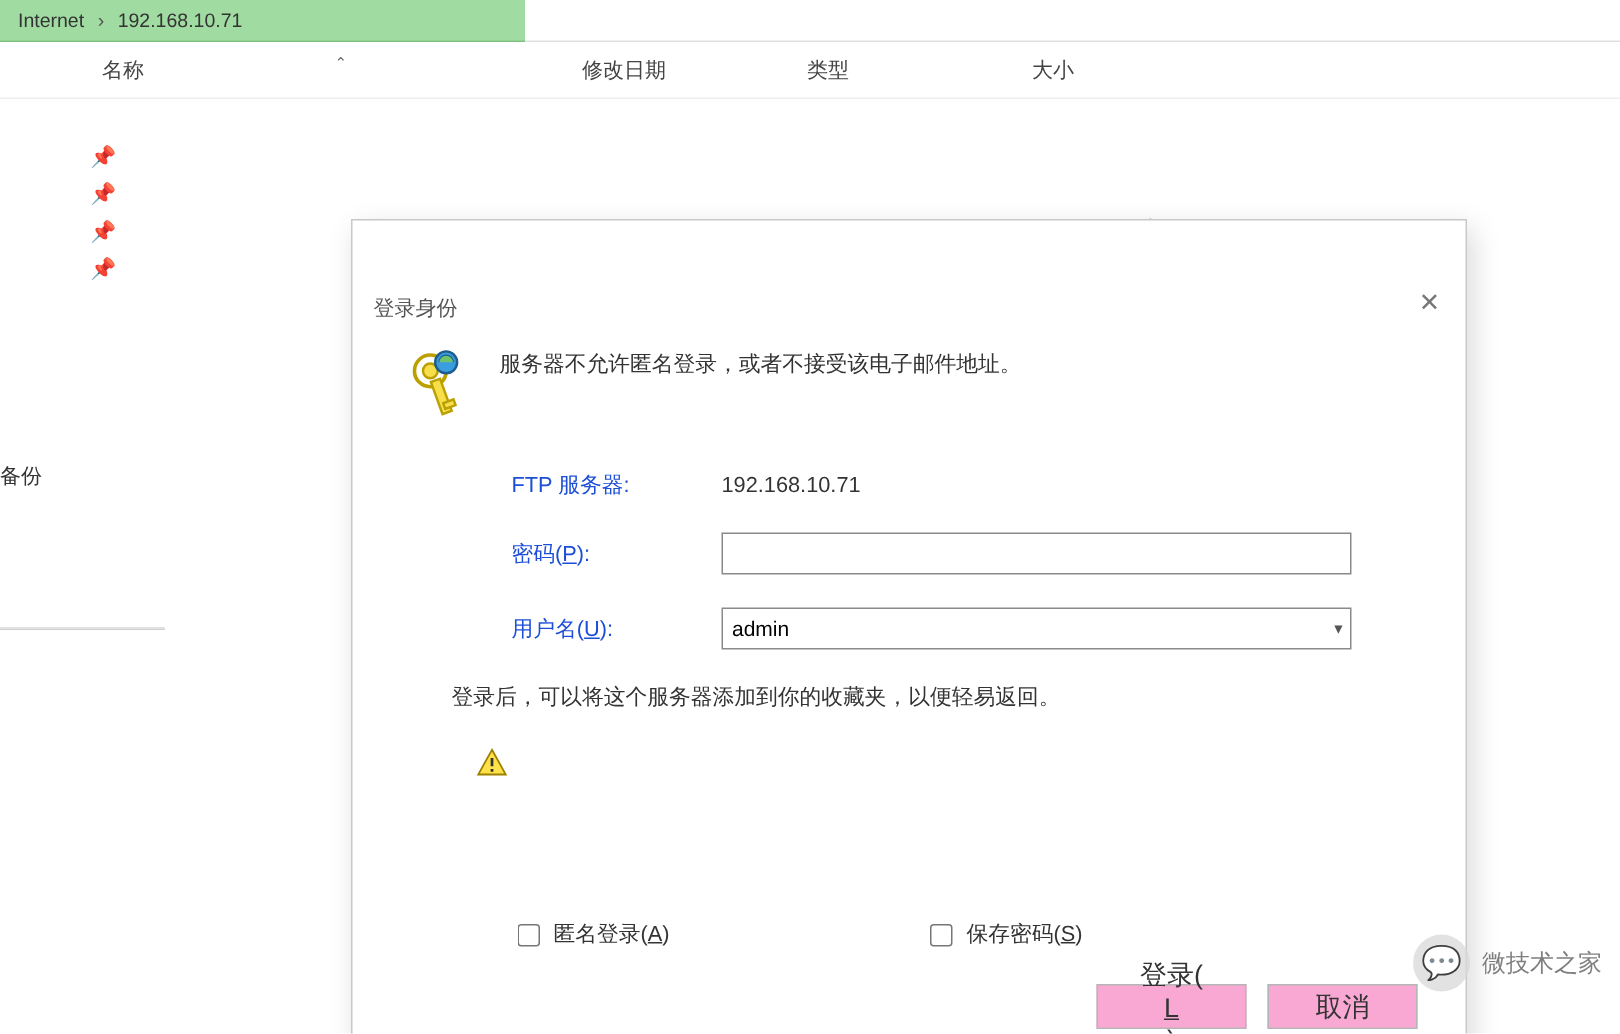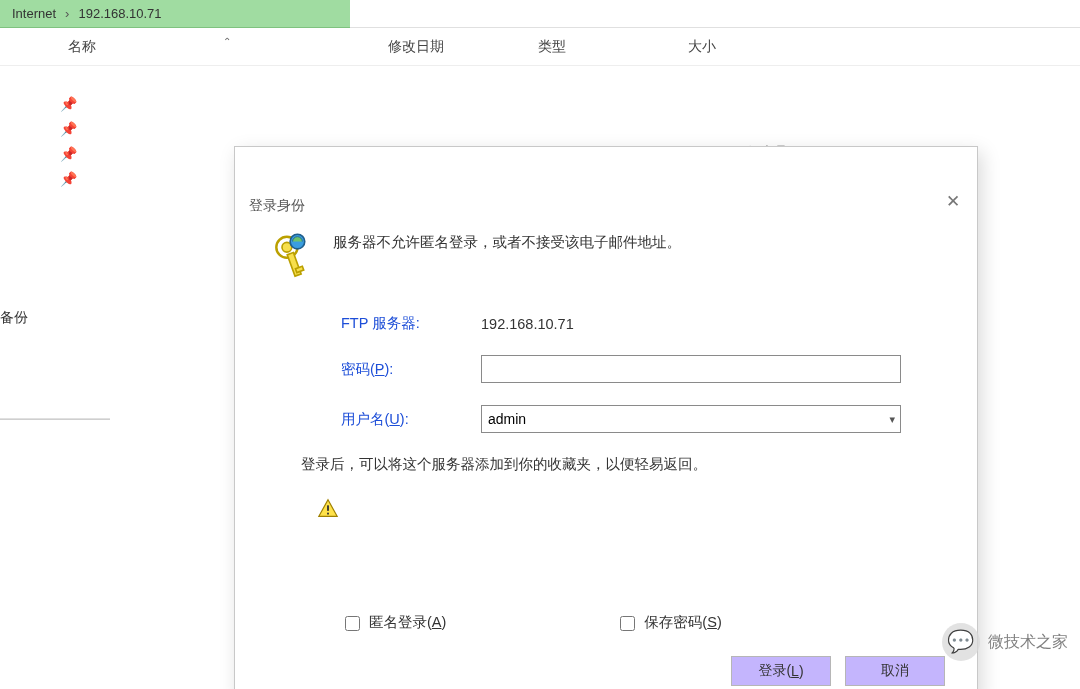--- a/index.html
+++ b/index.html
@@ -109,23 +109,23 @@
   }
   .tip { margin-left:32px; margin-top:6px; font-size:14.5px; color:#333; }
   .warn-row { display:flex; gap:18px; align-items:flex-start; margin-left:48px; margin-top:24px; }
   .warn-icon { width:24px; flex:0 0 24px; }
   .warn-text { font-size:14.5px; line-height:1.85; max-width:560px; }
   .checks { display:flex; margin-left:72px; margin-top:90px; gap:170px; font-size:14.5px;}
   .chk { display:flex; align-items:flex-start; gap:6px; }
   .chk input { width:15px; height:15px; }
   .btn-row { display:flex; justify-content:flex-end; gap:14px; margin-top:22px; padding-right:6px;}
   .btn {
-    min-width:100px; height:30px; border:1px solid #b6b6b6; background:#c4b5fd;
-    font-size:14px; font-family:inherit; color:#333;
-    display:flex; align-items:center; justify-content:center;
+    min-width:100px; height:30px; border:1px solid #b6b6b6; background:#f9a8d4;
+    font-size:18px; font-family:inherit; color:#333;
+    display:flex; align-items:center; justify-content:center;flex-direction:column;
   }
   
   .watermark {
      position:absolute; right:12px; bottom:28px;
      display:flex; align-items:center; gap:8px; color:#555; font-size:16px;
      opacity:0.75;
   }
   .wm-circle {
      width:38px; height:38px; border-radius:50%; background:#d9d9d9;
      display:flex; align-items:center; justify-content:center; font-size:22px;

